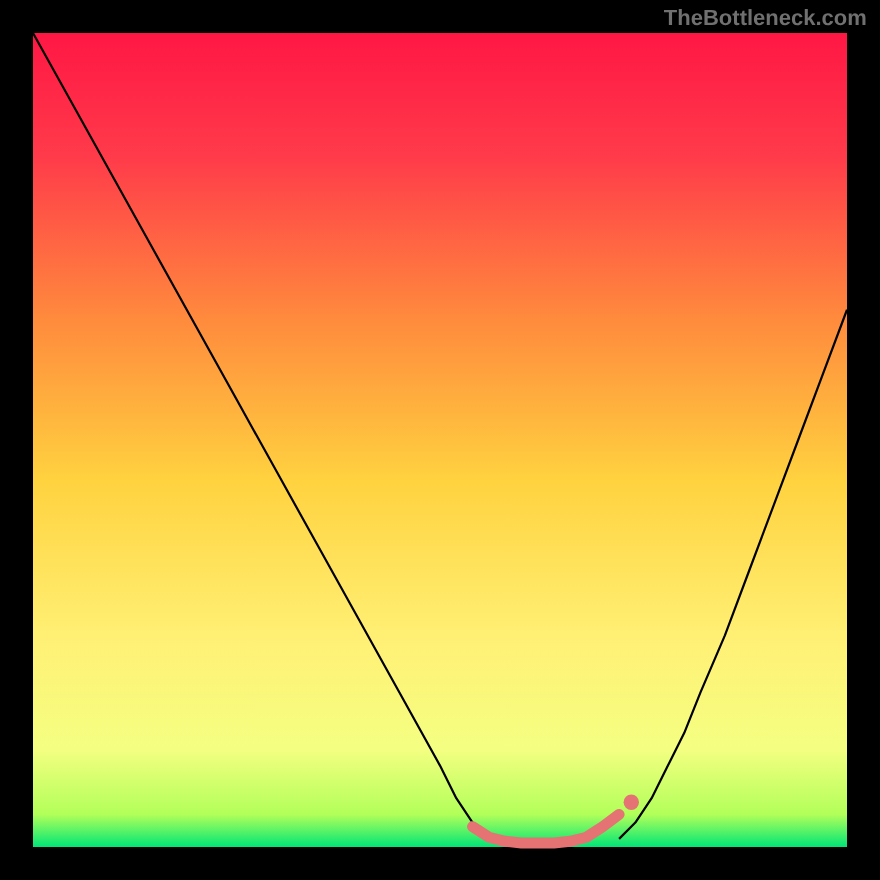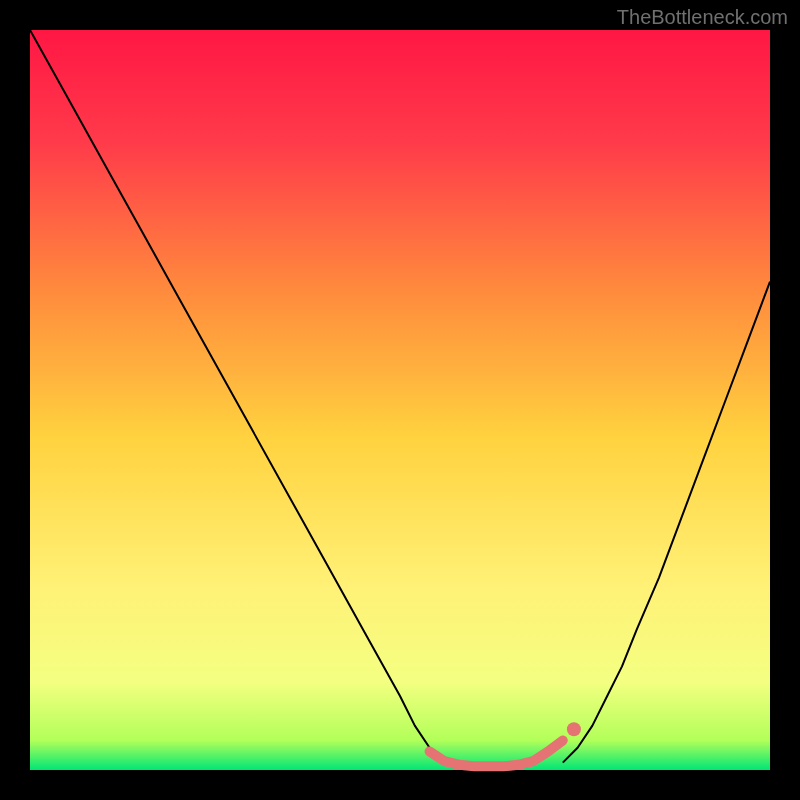--- a/index.html
+++ b/index.html
@@ -17,21 +17,21 @@
     left: 0;
     width: 800px;
     height: 800px;
   }
   .watermark {
     position: absolute;
     top: 6px;
     right: 12px;
     color: #707070;
     font-size: 20px;
-    font-weight: normal;
+    font-weight: bold;
     z-index: 10;
   }
 </style>
 </head>
 <body>
 
 <div class="chart-container">
   <svg width="800" height="800">
     <defs>
       <linearGradient id="bg-grad" x1="0" y1="0" x2="0" y2="1">

